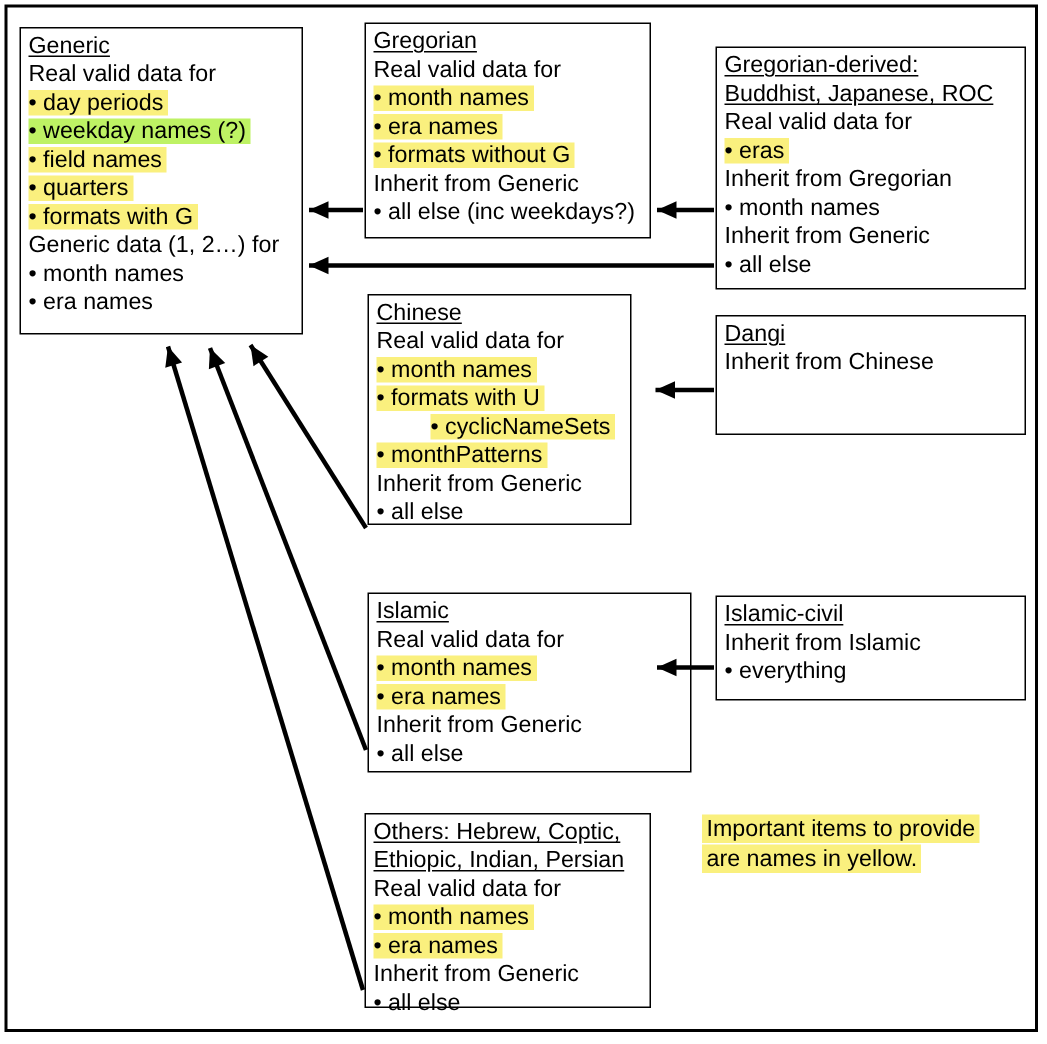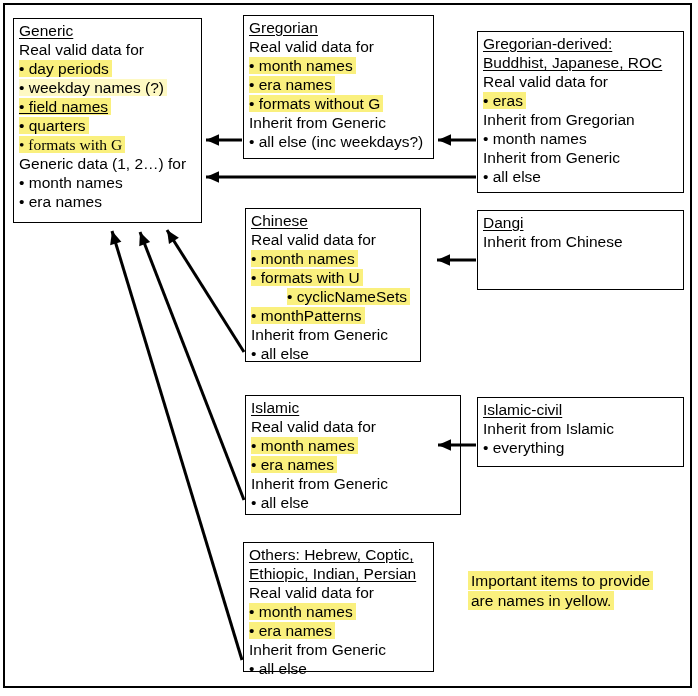--- a/index.html
+++ b/index.html
@@ -16,43 +16,43 @@
   .box{
     position:absolute;background:#fff;border:1.5px solid #000;
     box-sizing:border-box;padding:2px 5px;
     font-size:15.5px;line-height:19px;white-space:nowrap;
   }
   .line{height:19px;}
   .title{text-decoration:underline;text-underline-offset:2px;}
   .hl{padding:0 3px 0 0;}
   #note{
     position:absolute;left:468px;top:543px;
-    font-size:15.5px;line-height:20px;white-space:nowrap;margin-top:28px;
+    font-size:15.5px;line-height:20px;white-space:nowrap;
   }
   #note .hl{padding:1px 3px;}
   #arrow-layer{
     position:absolute;left:0;top:0;width:698px;height:696px;
     pointer-events:none;
   }
 </style>
 </head>
 <body>
 
 <div id="canvas">
 
   <div id="outer-border"></div>
 
   <div class="box" style="left:13px;top:18px;width:189px;height:205px">
     <div class="line title">Generic</div>
     <div class="line">Real valid data for</div>
     <div class="line"><span class="hl" style="background: rgb(250, 240, 126);">• day periods</span></div>
-    <div class="line"><span class="hl" style="background: #fef9c3;">• weekday names (?)</span></div>
-    <div class="line"><span class="hl" style="background: rgb(250, 240, 126); text-decoration: underline;">• field names</span></div>
+    <div class="line"><span class="hl" style="background: #bef264;">• weekday names (?)</span></div>
+    <div class="line"><span class="hl" style="background: rgb(250, 240, 126);">• field names</span></div>
     <div class="line"><span class="hl" style="background: rgb(250, 240, 126); margin-top: 29px;">• quarters</span></div>
-    <div class="line"><span class="hl" style="background: rgb(250, 240, 126); font-family: Liberation Serif, serif;">• formats with G</span></div>
+    <div class="line"><span class="hl" style="background: rgb(250, 240, 126);">• formats with G</span></div>
     <div class="line">Generic data (1, 2…) for</div>
     <div class="line">• month names</div>
     <div class="line">• era names</div>
   </div>
 
   <div class="box" style="left:243px;top:15px;width:191px;height:144px">
     <div class="line title">Gregorian</div>
     <div class="line">Real valid data for</div>
     <div class="line"><span class="hl" style="background: rgb(250, 240, 126);">• month names</span></div>
     <div class="line"><span class="hl" style="background: rgb(250, 240, 126);">• era names</span></div>
@@ -65,21 +65,21 @@
     <div class="line title">Gregorian-derived:</div>
     <div class="line title">Buddhist, Japanese, ROC</div>
     <div class="line">Real valid data for</div>
     <div class="line"><span class="hl" style="background: rgb(250, 240, 126);">• eras</span></div>
     <div class="line">Inherit from Gregorian</div>
     <div class="line">• month names</div>
     <div class="line">Inherit from Generic</div>
     <div class="line">• all else</div>
   </div>
 
-  <div class="box" style="left:245px;top:208px;width:176px;height:154px">
+  <div class="box" style="left:245px;top:196px;width:176px;height:154px">
     <div class="line title">Chinese</div>
     <div class="line">Real valid data for</div>
     <div class="line"><span class="hl" style="background: rgb(250, 240, 126);">• month names</span></div>
     <div class="line"><span class="hl" style="background: rgb(250, 240, 126);">• formats with U</span></div>
     <div class="line"><span class="hl" style="background: rgb(250, 240, 126); margin-left: 36px;">• cyclicNameSets</span></div>
     <div class="line"><span class="hl" style="background: rgb(250, 240, 126);">• monthPatterns</span></div>
     <div class="line">Inherit from Generic</div>
     <div class="line">• all else</div>
   </div>
 

